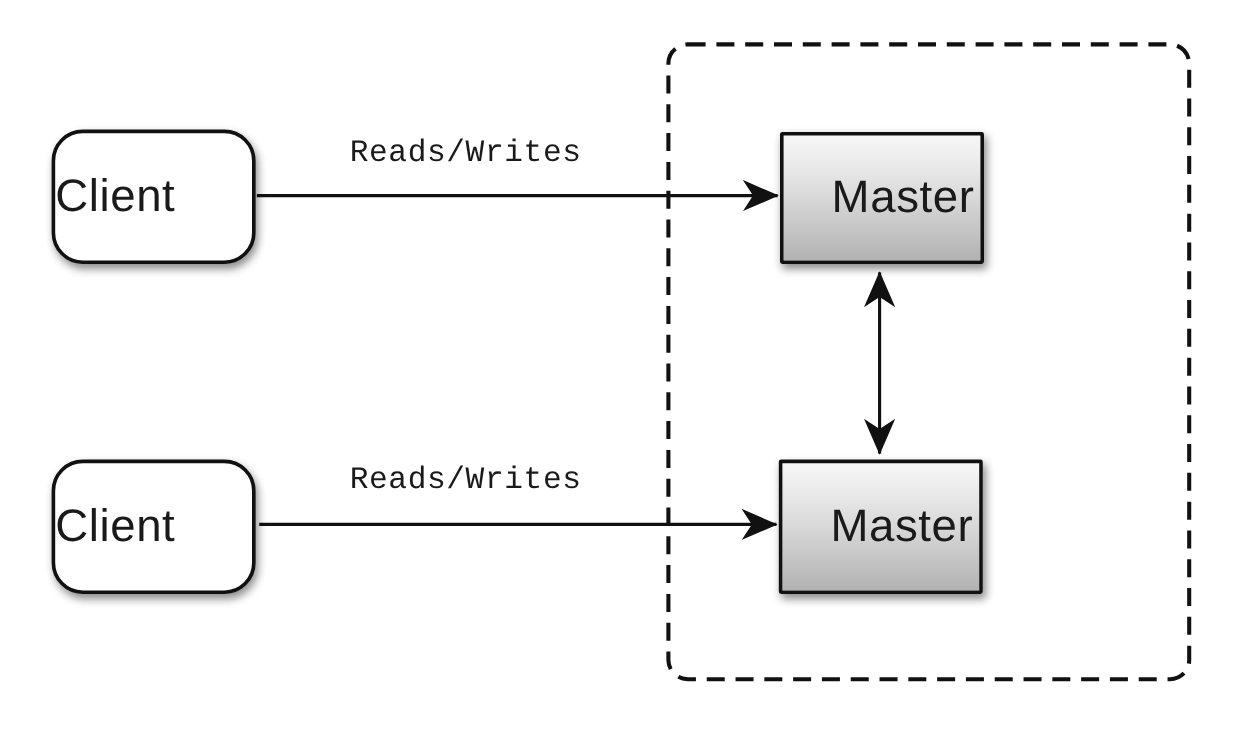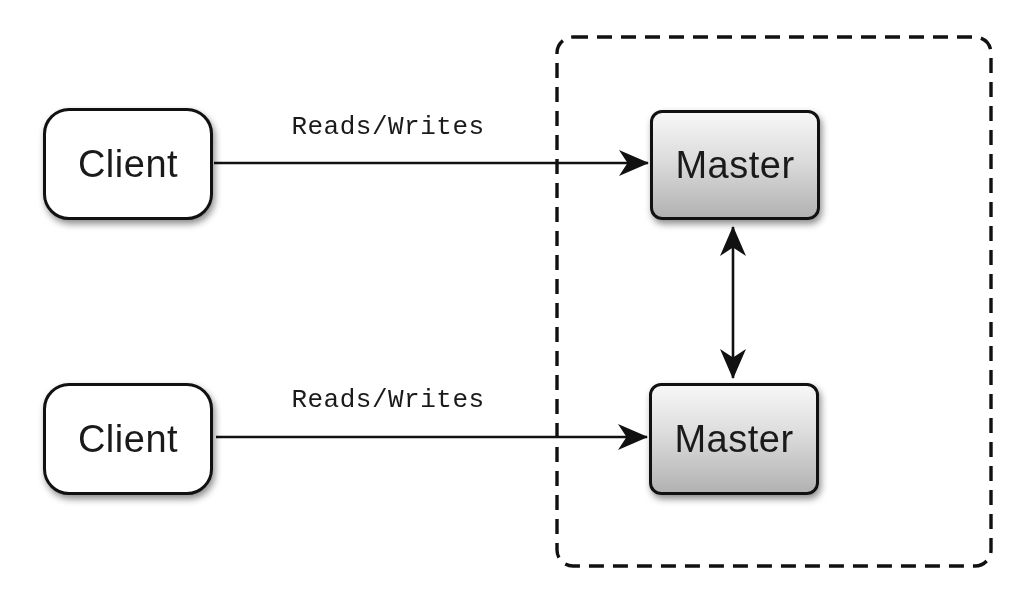--- a/index.html
+++ b/index.html
@@ -40,38 +40,39 @@
     stroke-width: 3.4;
     fill: none;
     stroke-dasharray: 15 9;
   }
   .wires .arrowhead-path { fill: var(--line-color); }
 
   .node {
     position: absolute;
     display: flex;
     align-items: center;
-    justify-content: center;
+    justify-content: flex-start;
     border: 3px solid var(--node-border);
     box-shadow: 2px 4px 7px rgba(0,0,0,0.45);
     font-size: 38px;
     line-height: 1;
     color: var(--text-color);
     letter-spacing: 0.5px;
   }
   .node.client {
     border-radius: 26px;
     background: var(--client-fill);
   }
   .node.master {
-    border-radius: 12px;
+    border-radius: 2px;
     background: linear-gradient(180deg,
       var(--master-gradient-top) 0%,
       var(--master-gradient-mid) 45%,
       var(--master-gradient-bottom) 100%);
+    padding-left: 40px;
   }
   .node-client-top    { left: 43px;  top: 108px; width: 170px; height: 112px; }
   .node-client-bottom { left: 43px;  top: 383px; width: 170px; height: 112px; }
   .node-master-top    { left: 650px; top: 110px; width: 170px; height: 110px; }
   .node-master-bottom { left: 649px; top: 383px; width: 170px; height: 112px; }
 
   .edge-label {
     position: absolute;
     transform: translate(-50%, -50%);
     font-size: 26px;

